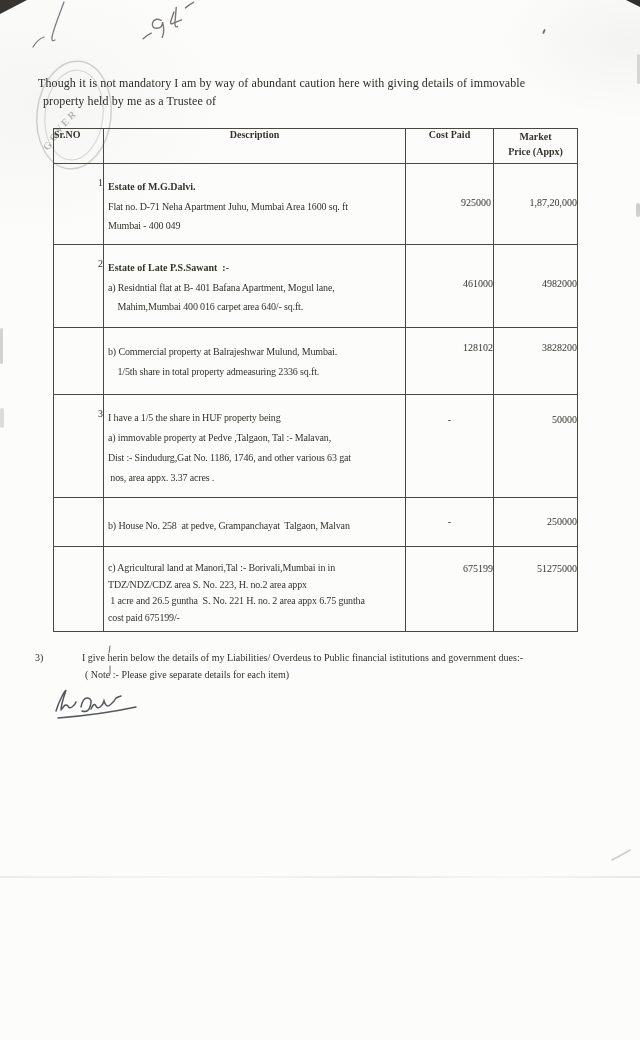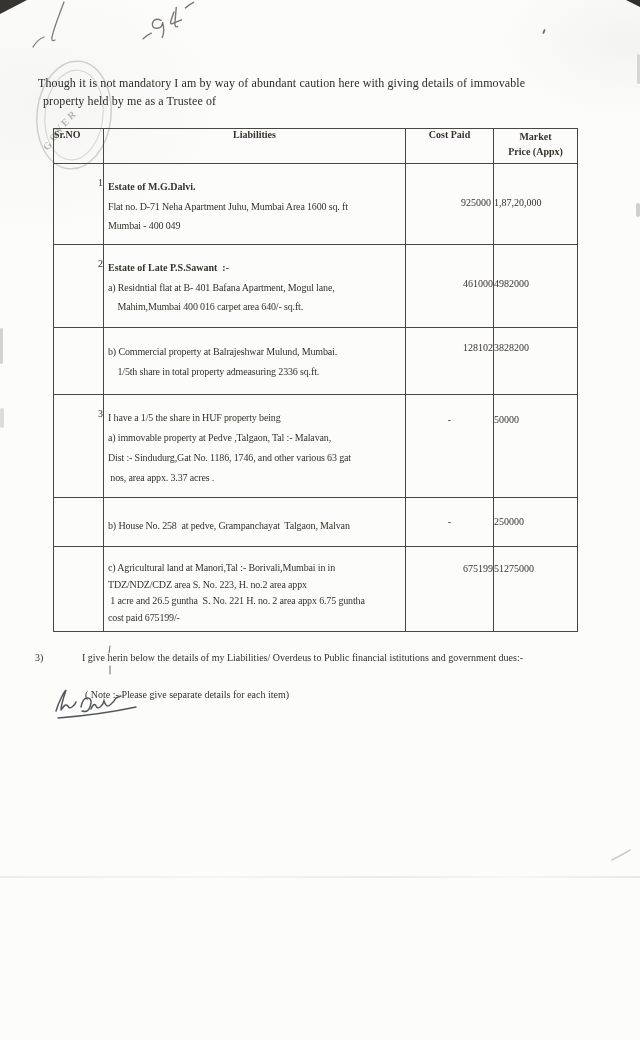--- a/index.html
+++ b/index.html
@@ -46,33 +46,33 @@
   th.h-desc{text-align:center;padding-top:6px;}
   th.h-cost{text-align:center;padding-top:7px;}
   th.h-mkt{text-align:center;padding-top:7px;line-height:15px;font-weight:bold;}
   td.sr{text-align:right;padding-right:2px;font-size:10px;}
   td.desc .ln{white-space:pre;padding-left:4px;line-height:19.5px;letter-spacing:-0.15px;}
   td.desc .b{font-weight:bold;letter-spacing:0;}
   tr.r4 td.desc .ln{line-height:20px;}
   tr.r6 td.desc .ln{line-height:16.5px;}
   td.cost{text-align:right;padding-right:3px;font-size:10.5px;}
   td.cost.dash{text-align:center;padding-right:0;}
-  td.mkt{text-align:left;font-size:10.5px;}
+  td.mkt{text-align:right;font-size:10.5px;}
   
   tr.r1 td.sr,tr.r1 td.desc{padding-top:13px;} tr.r1 td.cost,tr.r1 td.mkt{padding-top:33px;}
   tr.r2 td.sr,tr.r2 td.desc{padding-top:13px;} tr.r2 td.cost,tr.r2 td.mkt{padding-top:33px;}
   tr.r3 td.desc{padding-top:14px;} tr.r3 td.cost,tr.r3 td.mkt{padding-top:14px;}
   tr.r4 td.sr,tr.r4 td.desc{padding-top:13px;} tr.r4 td.cost,tr.r4 td.mkt{padding-top:19px;}
   tr.r5 td.desc{padding-top:18px;} tr.r5 td.cost,tr.r5 td.mkt{padding-top:18px;}
   tr.r6 td.desc{padding-top:13px;} tr.r6 td.cost,tr.r6 td.mkt{padding-top:16px;}
   
   .footer{position:absolute;left:0;top:650px;width:640px;font-size:10px;color:#34312b;}
   .footer .marker{position:absolute;left:35px;top:2px;}
   .footer .ftext{position:absolute;left:82px;top:0;width:510px;line-height:16.5px;}
-  .footer .ftext .f2{padding-left:3px;margin-top:20px;}
+  .footer .ftext .f2{padding-left:3px;}
   
   .pgnum{position:absolute;left:138px;top:4px;transform:rotate(-10deg);}
   .scribble{position:absolute;left:28px;top:0;}
   .herin-mark{position:absolute;left:105px;top:644px;}
   .signature{position:absolute;left:48px;top:684px;}
   .tick-br{position:absolute;left:610px;top:846px;}
 </style>
 </head>
 <body>
 
@@ -126,21 +126,21 @@
   <table class="prop">
     <colgroup>
         <col style="width:50px">
         <col style="width:302px">
         <col style="width:88px">
         <col style="width:84px">
       </colgroup>
     <tbody>
         <tr class="hr">
       <th class="h-sr">Sr.NO</th>
-      <th class="h-desc">Liabilities</th>
+      <th class="h-desc">Description</th>
       <th class="h-cost">Cost Paid</th>
       <th class="h-mkt">
         <div>Market</div>
         <div>Price (Appx)</div>
       </th>
     </tr>
     <tr class="r1">
       <td class="sr">1</td>
       <td class="desc">
         <div class="ln b">Estate of M.G.Dalvi.</div>

